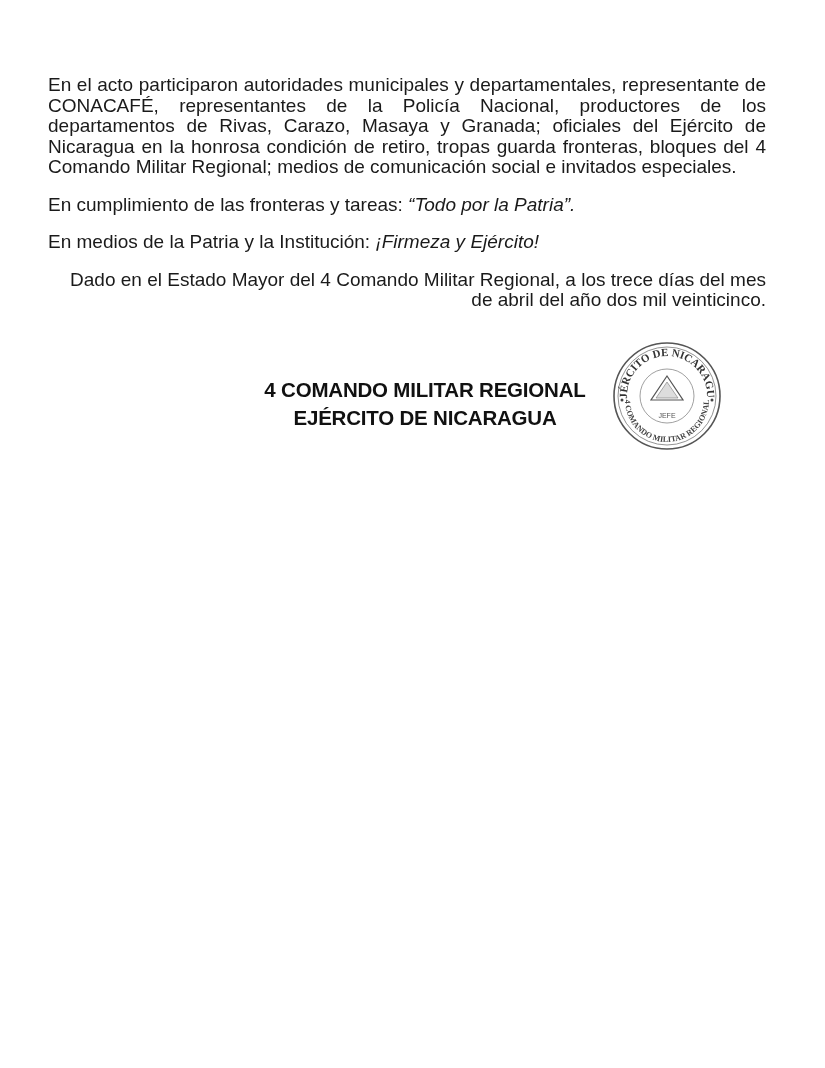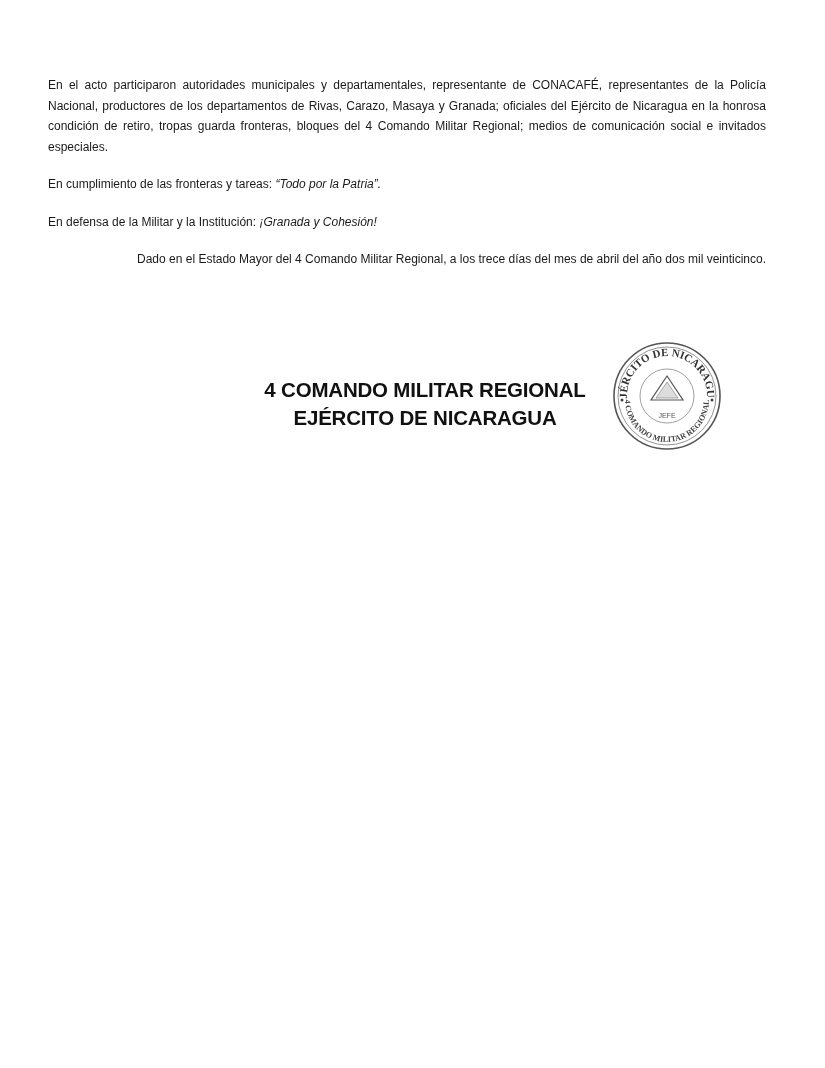--- a/index.html
+++ b/index.html
@@ -1,32 +1,32 @@
 <!DOCTYPE html>
 <html><head>
 <meta charset="utf-8">
 <style>
   html, body { margin:0; padding:0; background:#ffffff; }
   body { width:825px; height:1068px; position:relative; overflow:hidden;
          font-family:"Liberation Sans", sans-serif; color:#1a1a1a; }
   .page { position:absolute; left:48px; top:75px; width:718px; }
-  p { margin:0 0 17px 0; font-size:12px; line-height:20.5px; text-align:justify; }
+  p { margin:0 0 17px 0; font-size:19px; line-height:20.5px; text-align:justify; }
   p.last { text-align:right; }
   .bi { font-weight:normal; font-style:italic; }
   .sig { position:absolute; left:230px; top:376px; width:390px; text-align:center;
          font-weight:bold; font-size:20.5px; line-height:28px; color:#111; letter-spacing:-0.2px; }
   .seal { position:absolute; left:611px; top:340px; width:112px; height:112px; }
 </style>
 </head>
 <body>
 
 <div class="page">
   <p>En el acto participaron autoridades municipales y departamentales, representante de CONACAFÉ, representantes de la Policía Nacional, productores de los departamentos de Rivas, Carazo, Masaya y Granada; oficiales del Ejército de Nicaragua en la honrosa condición de retiro, tropas guarda fronteras, bloques del 4 Comando Militar Regional; medios de comunicación social e invitados especiales.</p>
   <p><span>En cumplimiento de las fronteras y tareas: </span><span class="bi">“Todo por la Patria”.</span></p>
-  <p><span>En defensa de la Militar y la Institución: </span><span class="bi">¡Granada y Cohesión!</span></p>
+  <p><span>En medios de la Patria y la Institución: </span><span class="bi">¡Firmeza y Ejército!</span></p>
   <p class="last">Dado en el Estado Mayor del 4 Comando Militar Regional, a los trece días del mes de abril del año dos mil veinticinco.</p>
 </div>
 
 <div class="sig">
   <div>4 COMANDO MILITAR REGIONAL</div>
   <div>EJÉRCITO DE NICARAGUA</div>
 </div>
 
 <div class="seal">
   <svg width="112" height="112" viewBox="0 0 112 112">

